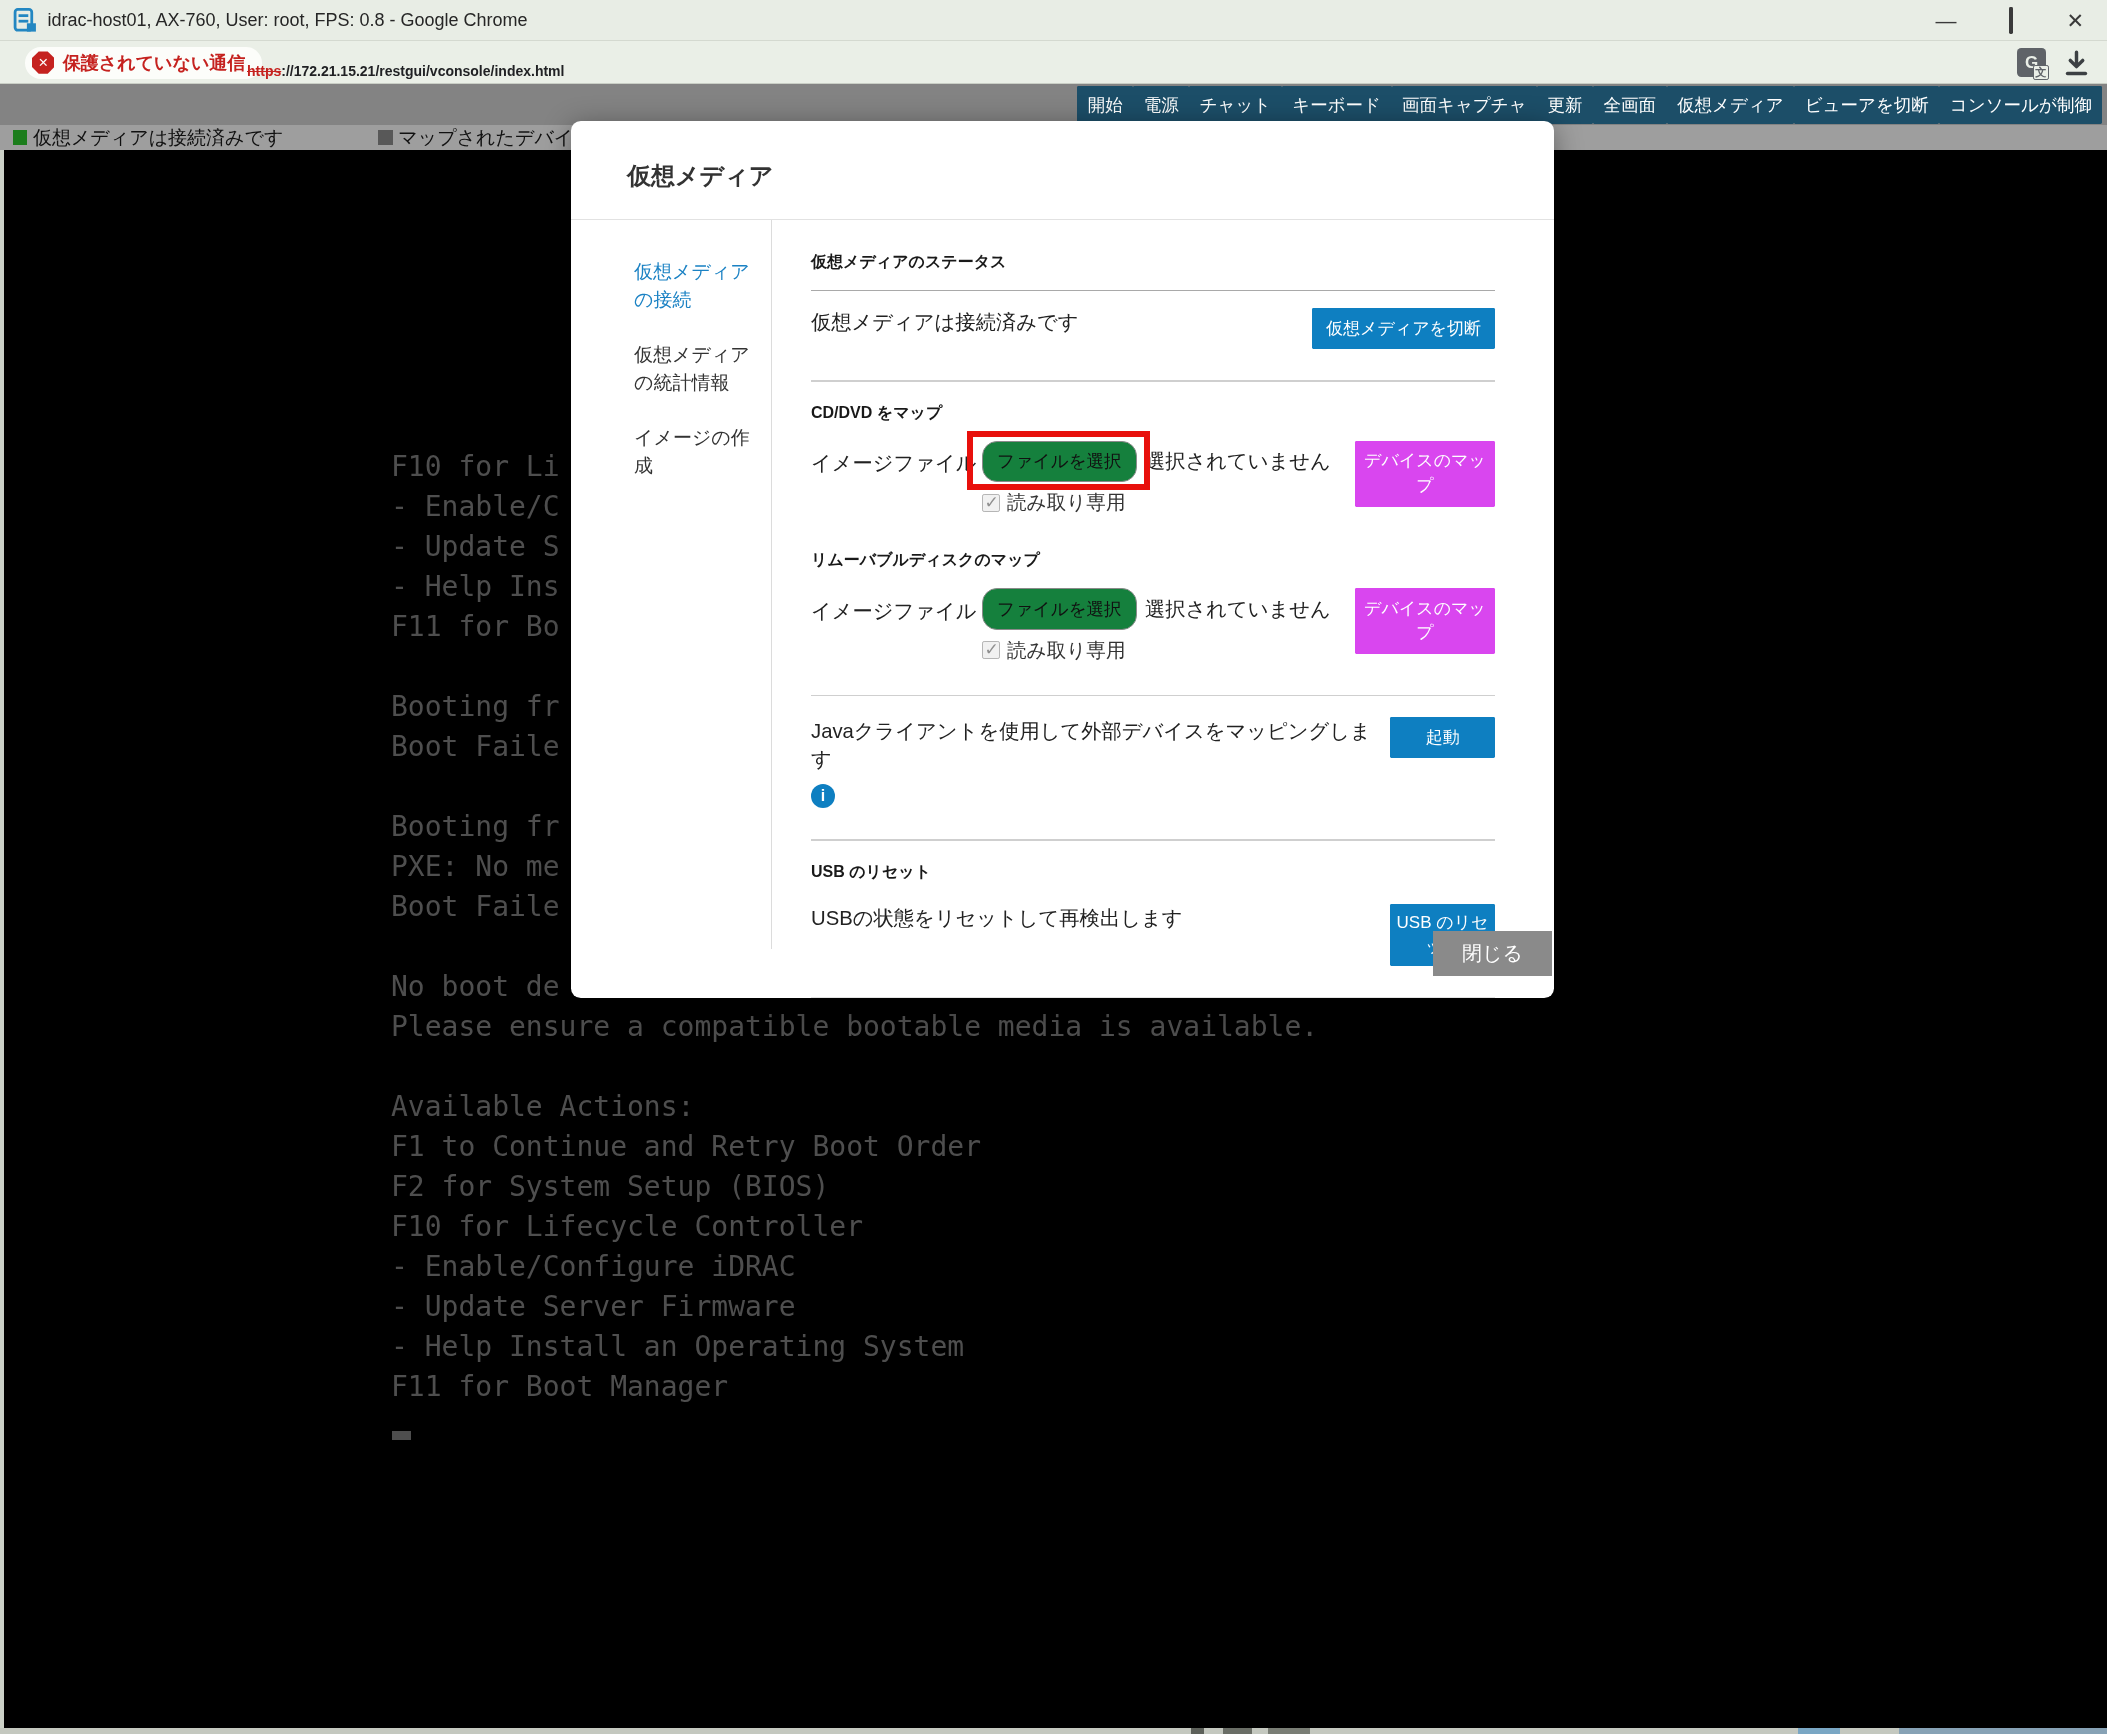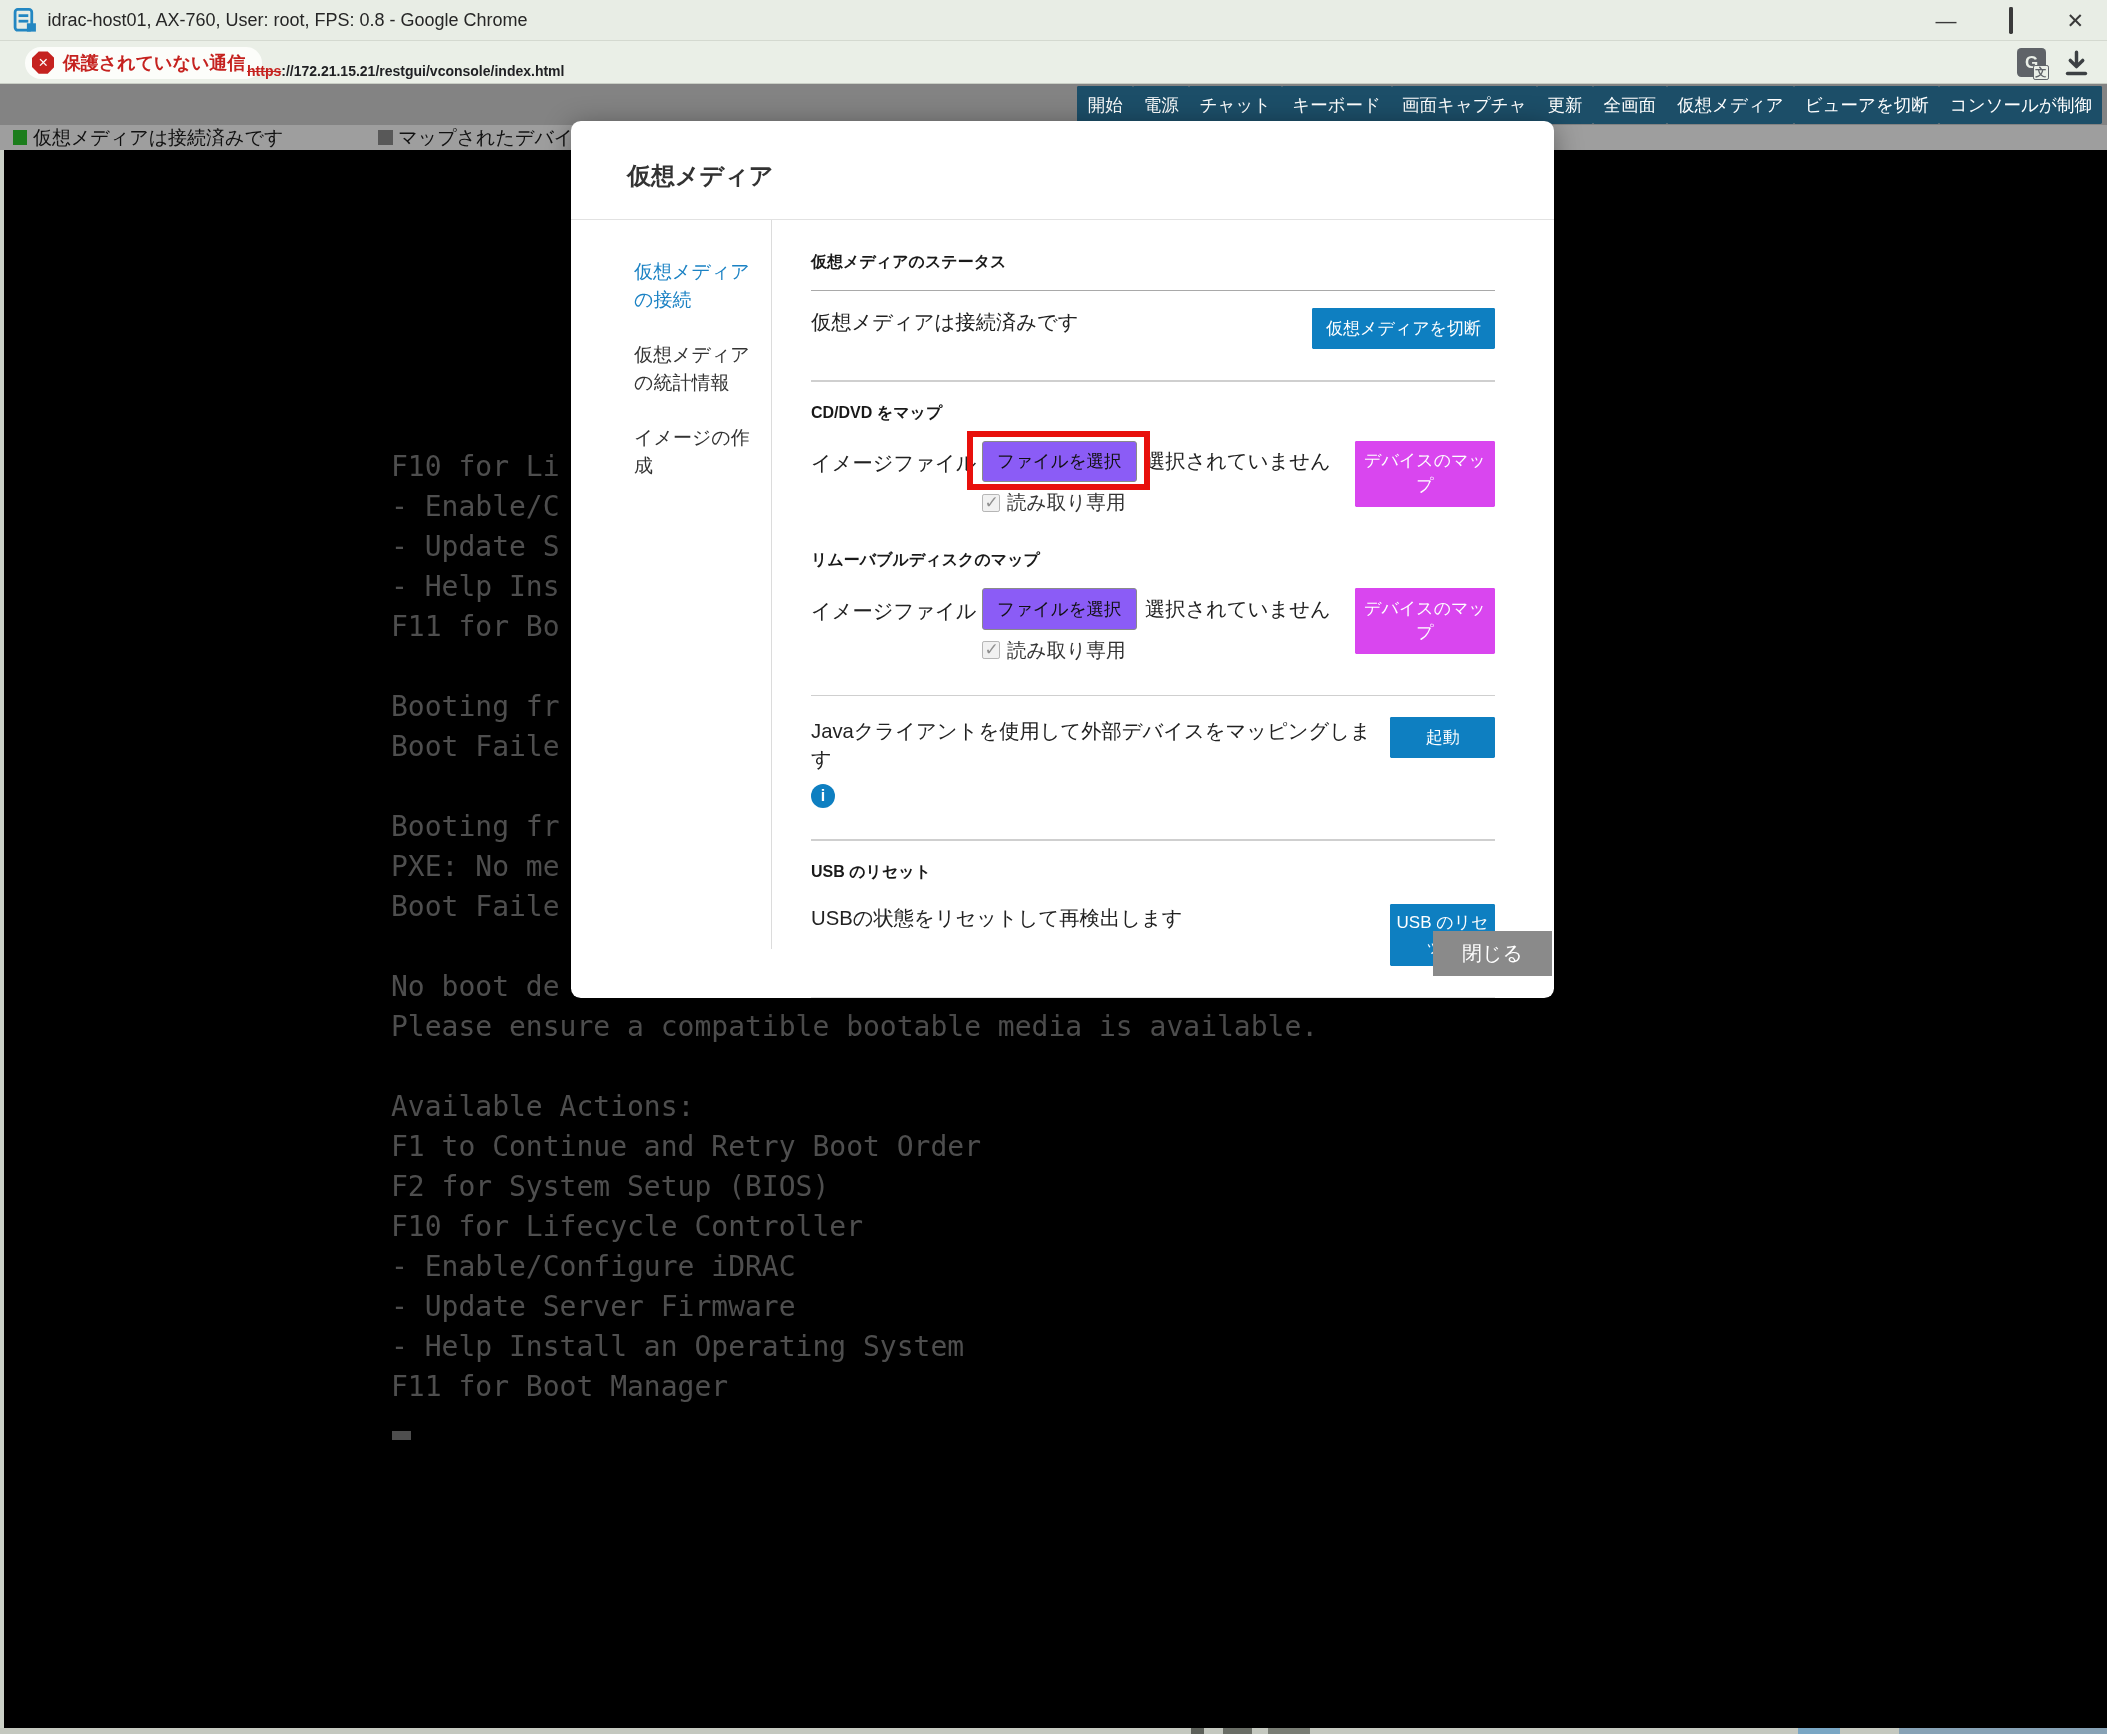--- a/index.html
+++ b/index.html
@@ -58,21 +58,21 @@
   .title-sep{height:1.4px;background:#a9a9a9;margin-bottom:2.8px;}
   .section-sep{height:1.4px;background:#cfcfcf;margin:31px 0 21px 0;}
   .section-sep.light{background:#e3e3e3;}
   .status-row{display:flex;justify-content:space-between;align-items:flex-start;margin-top:17px;}
   .body-text{font-size:20.3px;color:#222222;}
   .blue-btn{background:#0e7fc1;color:#ffffff;border:none;font-size:17px;padding:9px 14px;border-radius:1.4px;cursor:pointer;white-space:nowrap;}
   .map-row{display:flex;align-items:flex-start;}
   .map-label{width:171px;flex:0 0 auto;font-size:20.3px;color:#222222;padding-top:8.4px;}
   .file-group{flex:1;position:relative;}
   .file-line{display:flex;align-items:center;gap:8.4px;}
-  .file-btn{font-size:17.5px;color:#111111;background:#8b5cf6;border:1.4px solid #8a8a8a;border-radius:3px;padding:7.7px 14px;cursor:pointer;white-space:nowrap;}
+  .file-btn{font-size:17.5px;color:#111111;background:#15803d;border:1.4px solid #8a8a8a;border-radius:15px;padding:7.7px 14px;cursor:pointer;white-space:nowrap;}
   .no-file{font-size:20.3px;color:#222222;white-space:nowrap;}
   .readonly-line{margin-top:7px;display:flex;align-items:center;gap:7px;font-size:19.6px;color:#333333;}
   .checkbox{width:18px;height:18px;background:#f1f1f1;border:1.4px solid #b5b5b5;border-radius:2.1px;position:relative;}
   .checkbox.checked::after{content:"✓";position:absolute;left:1.4px;top:-2.8px;font-size:17px;color:#8f8f8f;font-weight:bold;}
   .map-device-btn{width:140px;flex:0 0 auto;background:#d946ef;color:#ffffff;border:none;font-size:17px;line-height:24.5px;padding:8.4px;border-radius:1.4px;text-align:center;}
   .red-box{position:absolute;left:-14.7px;top:-9.8px;width:183px;height:59px;border:6.3px solid #e8100c;z-index:5;pointer-events:none;}
   .split-row{display:flex;justify-content:space-between;align-items:flex-start;}
   .info-icon{margin-top:11.2px;width:24px;height:24px;border-radius:50%;background:#0e7fc1;color:#fff;font-size:16px;font-weight:bold;display:flex;align-items:center;justify-content:center;}
   .action-btn{width:105px;text-align:center;padding:9px 0;}
   .usb-btn{width:105px;line-height:24px;padding:7px 5.6px;text-align:center;white-space:normal;}

